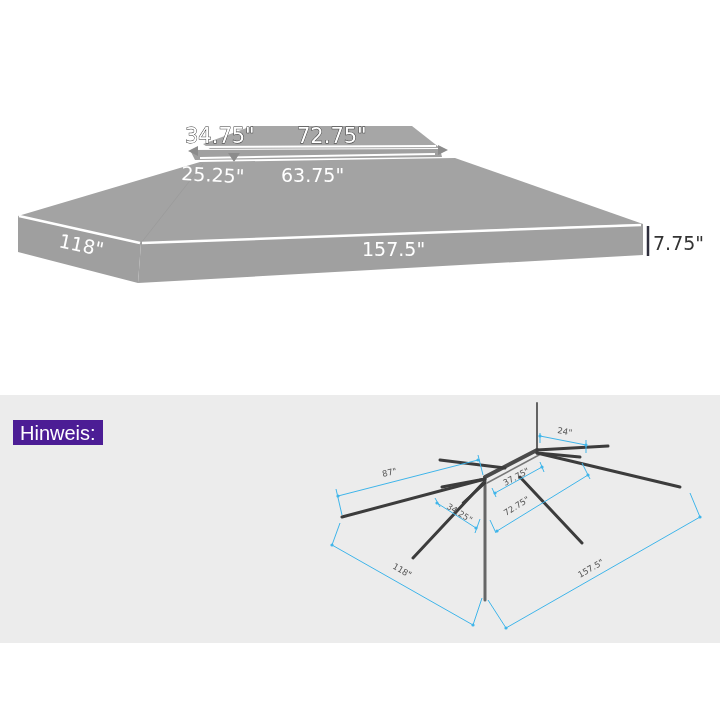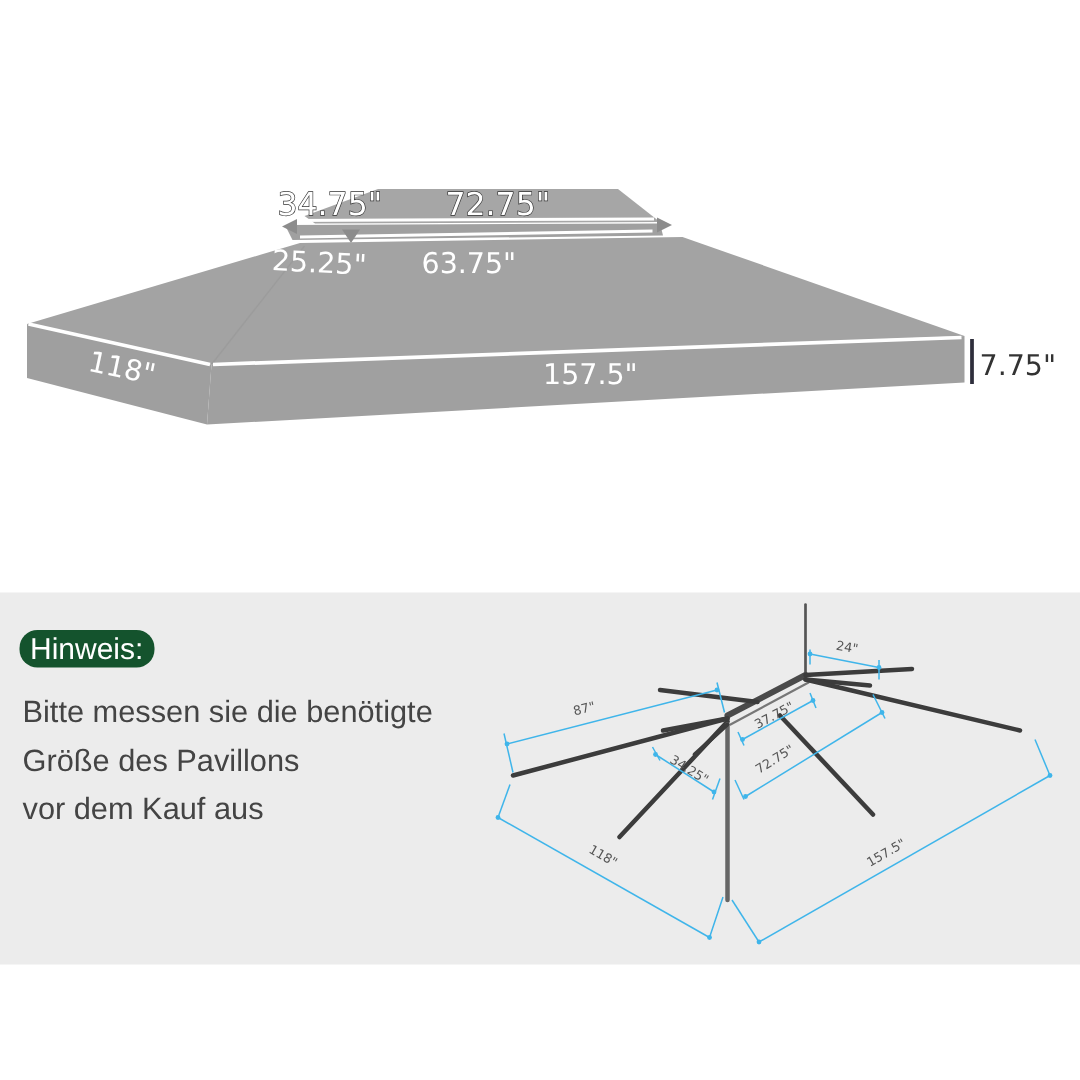--- a/index.html
+++ b/index.html
@@ -1,19 +1,19 @@
 <!DOCTYPE html>
 <html><head>
 <meta charset="utf-8">
 <style>
   html, body { margin: 0; padding: 0; }
   body { width: 720px; height: 720px; background: #ffffff; position: relative; overflow: hidden; font-family: "DejaVu Sans", sans-serif; }
   #roof-svg { position: absolute; left: 0; top: 0; width: 720px; height: 380px; }
   .panel { position: absolute; left: 0; top: 395px; width: 720px; height: 248px; background: #ececec; }
-  .hint-badge { position: absolute; left: 13px; top: 25px; height: 25px; padding: 0 7px; background: #14532d; border-radius: 12px; color: #ffffff; font-family: "Liberation Sans", sans-serif; font-size: 20px; line-height: 27px; }
+  .hint-badge { position: absolute; left: 13px; top: 25px; height: 25px; padding: 0 7px; background: #4c1d95; border-radius: 0; color: #ffffff; font-family: "Liberation Sans", sans-serif; font-size: 20px; line-height: 27px; }
   .hint-text { position: absolute; left: 15px; top: 64px; color: #444444; font-family: "Liberation Sans", sans-serif; font-size: 20.5px; line-height: 32.5px; }
   .hint-text div { white-space: nowrap; }
   #frame-svg { position: absolute; left: 330px; top: 0; width: 390px; height: 248px; }
   .lbl { font-family: "DejaVu Sans", sans-serif; }
 </style>
 </head>
 <body>
 
 <svg id="roof-svg" viewBox="0 0 720 380" xmlns="http://www.w3.org/2000/svg">
 
@@ -41,25 +41,20 @@
   <text class="lbl" x="297" y="143" font-size="21" fill="#ffffff" stroke="#333" stroke-width="0.9" paint-order="stroke">72.75"</text>
   <text class="lbl" x="181" y="180" font-size="19" fill="#ffffff" transform="rotate(3 181 180)">25.25"</text>
   <text class="lbl" x="281" y="182" font-size="19" fill="#ffffff">63.75"</text>
   <text class="lbl" x="58" y="247" font-size="19" fill="#ffffff" transform="rotate(12 58 247)">118"</text>
   <text class="lbl" x="362" y="256" font-size="19" fill="#ffffff">157.5"</text>
   <text class="lbl" x="653" y="250" font-size="19" fill="#333333">7.75"</text>
 </svg>
 
 <div class="panel">
   <div class="hint-badge">Hinweis:</div>
-  <div class="hint-text">
-    <div>Bitte messen sie die benötigte</div>
-    <div>Größe des Pavillons</div>
-    <div>vor dem Kauf aus</div>
-  </div>
 
   <svg id="frame-svg" viewBox="0 0 390 248" xmlns="http://www.w3.org/2000/svg">
     <g stroke="#3c3c3c" stroke-linecap="round">
 
       <line x1="207" y1="8" x2="207" y2="55" stroke-width="1.8" stroke="#555"></line>
 
       <line x1="155" y1="82" x2="207" y2="55" stroke-width="4" stroke="#4a4a4a"></line>
       <line x1="157" y1="88" x2="209" y2="60" stroke-width="1.5" stroke="#777"></line>
 
       <line x1="110" y1="65" x2="175" y2="73" stroke-width="3"></line>

